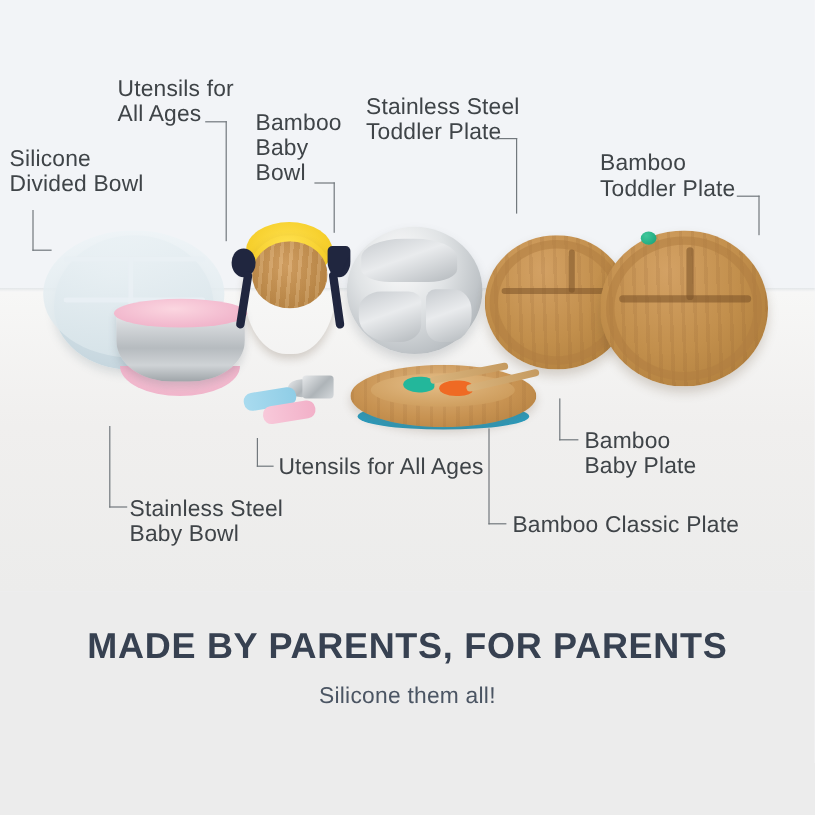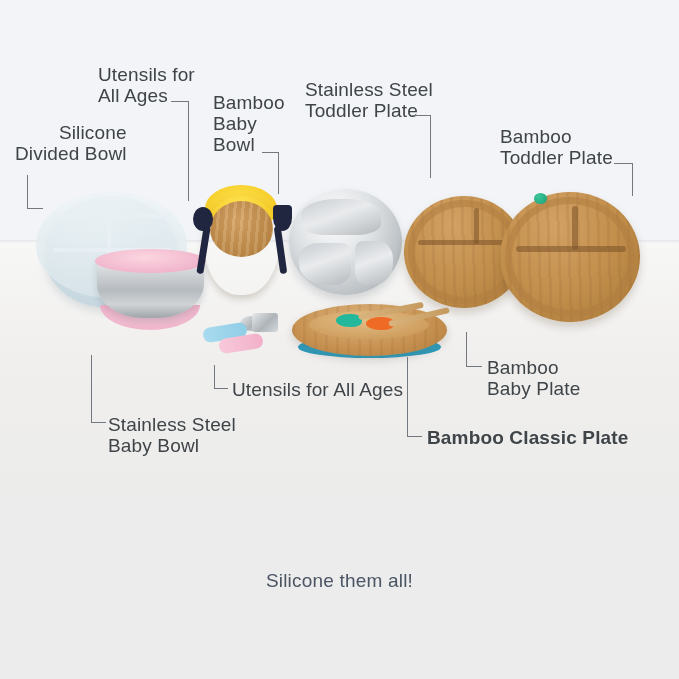--- a/index.html
+++ b/index.html
@@ -213,21 +213,21 @@
       <div style="position:absolute;left:66px;top:4px;width:66px;height:6px;border-radius:3px;transform:rotate(-11deg);background:linear-gradient(90deg,#d9b47d,#c59a5f);"></div>
       <div style="position:absolute;left:96px;top:10px;width:62px;height:6px;border-radius:3px;transform:rotate(-13deg);background:linear-gradient(90deg,#d9b47d,#c59a5f);"></div>
     </div>
 
     <div class="ut-metal" style="left:240px;top:316px;width:23px;height:15px;border-radius:50%;"></div>
     <div class="ut-handle" style="left:203px;top:325px;width:44px;height:15px;transform:rotate(-9deg);background:linear-gradient(90deg,#a9dbef,#8fcde6);"></div>
     <div class="ut-metal" style="left:252px;top:313px;width:26px;height:19px;border-radius:3px;"></div>
     <div class="ut-handle" style="left:219px;top:336px;width:44px;height:15px;transform:rotate(-9deg);background:linear-gradient(90deg,#f8c9da,#f2b0c8);"></div>
   </div>
 
-  <div class="label" style="left:15px;top:122px;text-align:right;">Silicone
+  <div class="label" style="left:8px;top:122px;">Silicone
 Divided Bowl</div>
   <div class="leader" style="left:27px;top:175px;">
     <i class="v" style="left:0;top:0;height:34px;"></i>
     <i class="h" style="left:0;top:33px;width:16px;"></i>
   </div>
 
   <div class="label" style="left:98px;top:64px;">Utensils for
 All Ages</div>
   <div class="leader" style="left:171px;top:101px;">
     <i class="h" style="left:0;top:0;width:18px;"></i>
@@ -269,21 +269,22 @@
     <i class="h" style="left:0;top:23px;width:14px;"></i>
   </div>
 
   <div class="label" style="left:487px;top:357px;">Bamboo
 Baby Plate</div>
   <div class="leader" style="left:466px;top:332px;">
     <i class="v" style="left:0;top:0;height:35px;"></i>
     <i class="h" style="left:0;top:34px;width:16px;"></i>
   </div>
 
-  <div class="label" style="left:427px;top:427px;font-weight:bold;">Bamboo Classic Plate</div>
+  <div class="label" style="left:427px;top:427px;">Bamboo Classic Plate</div>
   <div class="leader" style="left:407px;top:357px;">
     <i class="v" style="left:0;top:0;height:80px;"></i>
     <i class="h" style="left:0;top:79px;width:15px;"></i>
   </div>
 
+  <div class="headline">MADE BY PARENTS, FOR PARENTS</div>
   <div class="subline">Silicone them all!</div>
 
 </div>
 
 </body></html>

